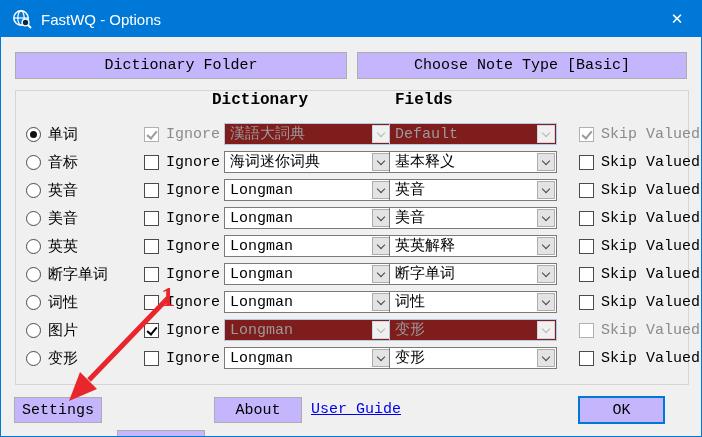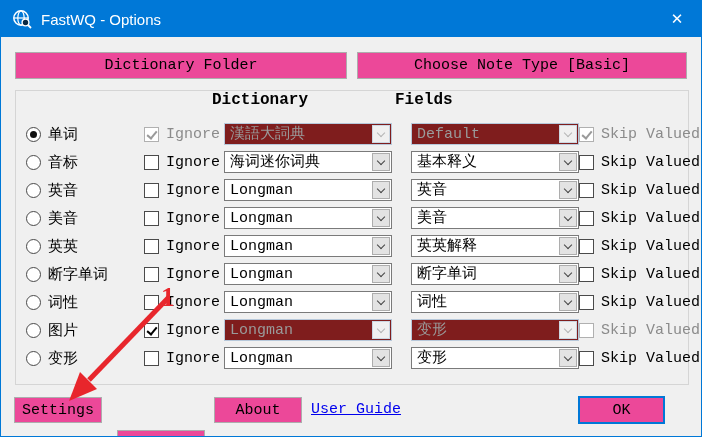--- a/index.html
+++ b/index.html
@@ -23,21 +23,21 @@
     text-align:right;
   }
   .close-btn {
     position:absolute; right:0; top:0; width:48px; height:36px;
     display:flex; align-items:center; justify-content:center;
     color:#ffffff; font-size:15px;
     font-family:"DejaVu Sans",sans-serif; cursor:default;
   }
   
   .btn {
-    position:absolute; background:#ec4899; border:1px solid #adadad;
+    position:absolute; background:#c4b5fd; border:1px solid #adadad;
     font-family:"Liberation Mono","DejaVu Sans Mono",monospace;
     font-size:15px; color:#000; text-align:center;
     display:flex; align-items:center; justify-content:center;
   }
   .btn-dict-folder { left:14px; top:51px; width:332px; height:27px; }
   .btn-note-type  { left:356px; top:51px; width:330px; height:27px; }
   
   .groupbox {
     position:absolute; left:14px; top:89px; width:674px; height:295px;
     border:1px solid #d5d5d5; background:#f0f0f0;
@@ -74,21 +74,21 @@
     border:solid #000; border-width:0 2px 2px 0;
     transform:rotate(40deg);
   }
   .cb.checked.dis::after { border-color:#9a9a9a; }
   
   .combo {
     position:absolute; top:3px; height:22px; width:168px;
     background:#ffffff; border:1px solid #7a7a7a;
   }
   .combo.dict  { left:208px; }
-  .combo.field { left:395px; }
+  .combo.field { left:373px; }
   .combo-text {
     position:absolute; left:5px; top:1px; right:22px;
     font-size:15px; line-height:19px; color:#000;
     white-space:nowrap; overflow:hidden;
   }
   .combo-arrow {
     position:absolute; right:1px; top:1px; width:18px; height:18px;
     background:#e3e3e3; border:1px solid #adadad;
     display:flex; align-items:center; justify-content:center;
   }

